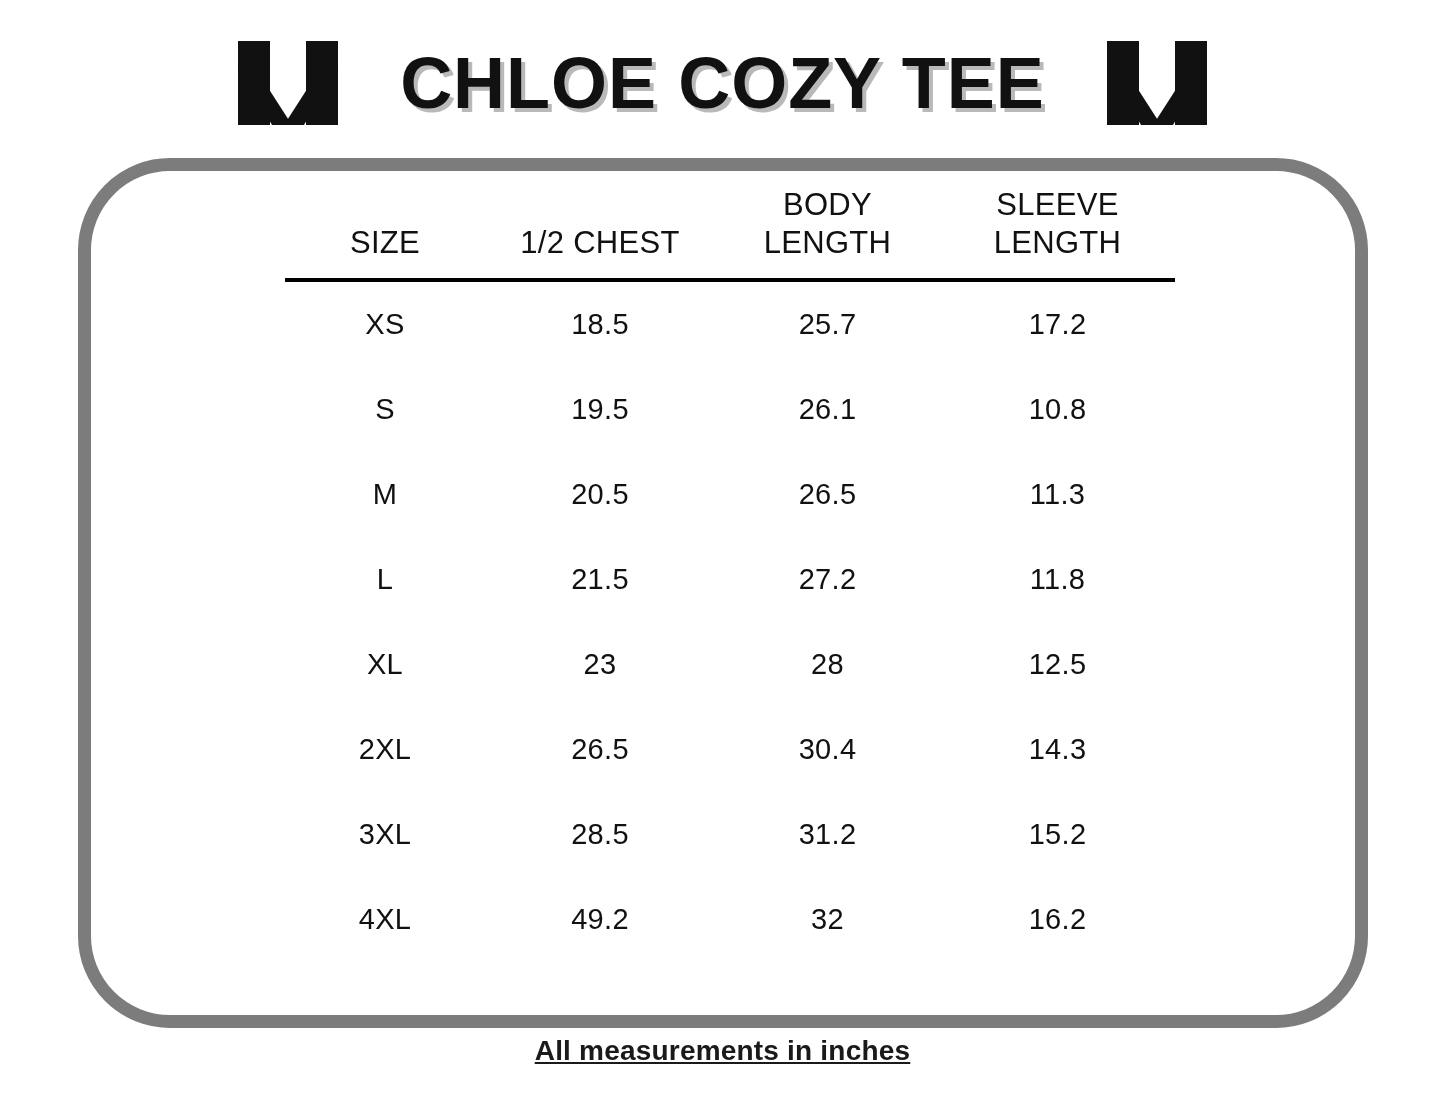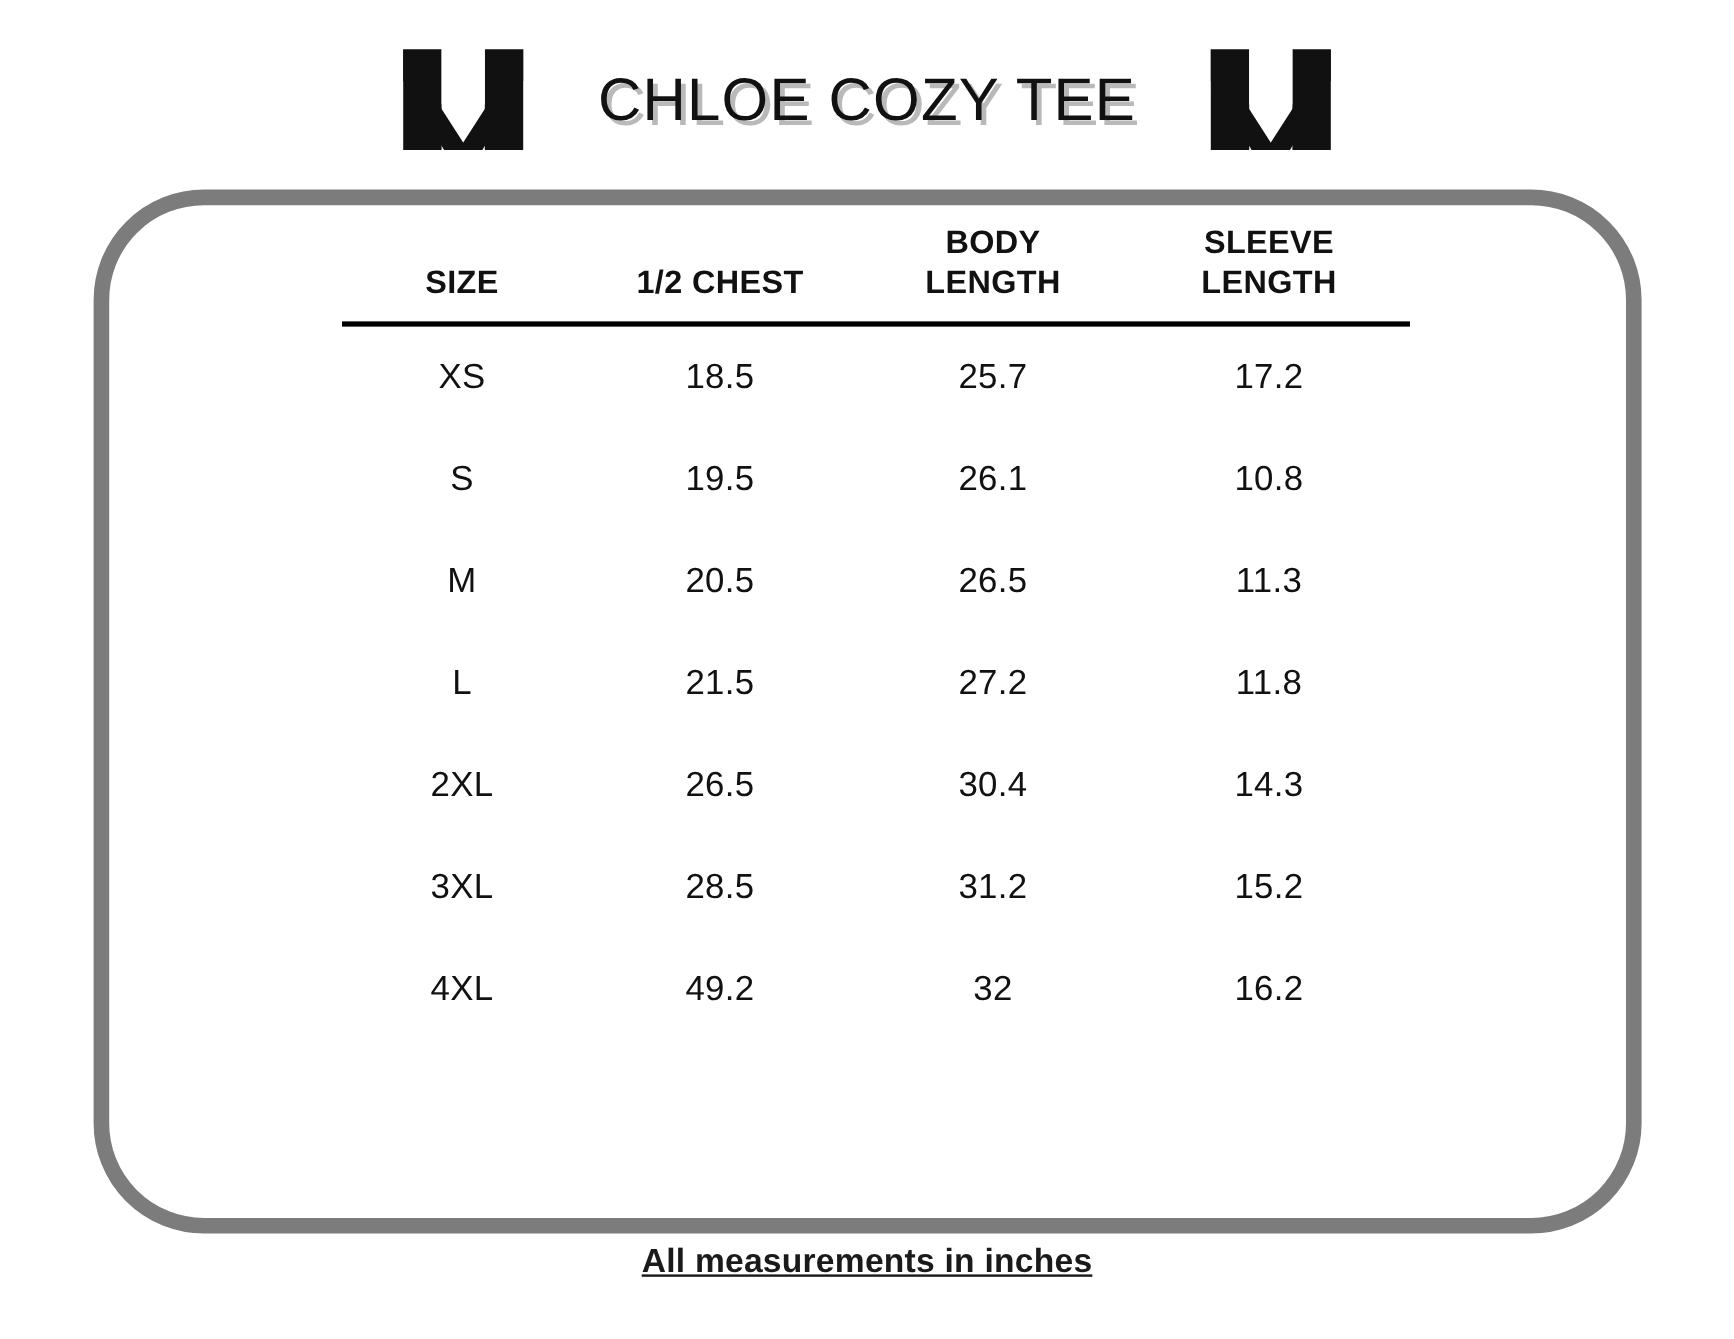--- a/index.html
+++ b/index.html
@@ -28,22 +28,22 @@
     top: 28px;
     left: 0;
     width: 1445px;
     height: 110px;
     display: flex;
     align-items: center;
     justify-content: center;
   }
 
   .title {
-    font-size: 50px;
-    font-weight: 400;
+    font-size: 72px;
+    font-weight: 700;
     letter-spacing: 1px;
     color: #111111;
     text-shadow: 4px 4px 0 #b9b9b9;
     white-space: nowrap;
     line-height: 1;
     margin: 0 58px;
   }
 
   .logo {
     width: 108px;
@@ -74,22 +74,22 @@
     width: 890px;
   }
 
   table.size-table {
     width: 890px;
     border-collapse: collapse;
     table-layout: fixed;
   }
 
   table.size-table th {
-    font-size: 27px;
-    font-weight: 700;
+    font-size: 31px;
+    font-weight: 400;
     color: #111111;
     text-align: center;
     vertical-align: bottom;
     padding: 6px 4px 16px 4px;
     line-height: 1.22;
     letter-spacing: 0.3px;
   }
 
   table.size-table thead tr {
     border-bottom: 4px solid #000000;
@@ -205,20 +205,26 @@
           <td>26.5</td>
           <td>11.3</td>
         </tr>
         <tr>
           <td>L</td>
           <td>21.5</td>
           <td>27.2</td>
           <td>11.8</td>
         </tr>
         <tr>
+          <td>XL</td>
+          <td>23</td>
+          <td>28</td>
+          <td>12.5</td>
+        </tr>
+        <tr>
           <td>2XL</td>
           <td>26.5</td>
           <td>30.4</td>
           <td>14.3</td>
         </tr>
         <tr>
           <td>3XL</td>
           <td>28.5</td>
           <td>31.2</td>
           <td>15.2</td>

